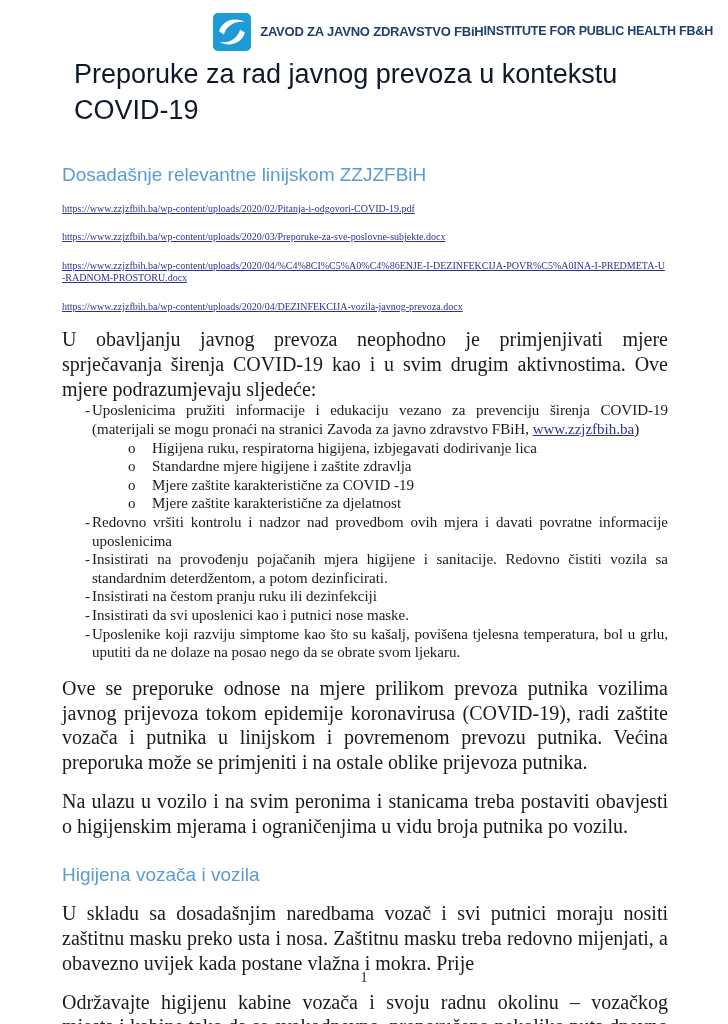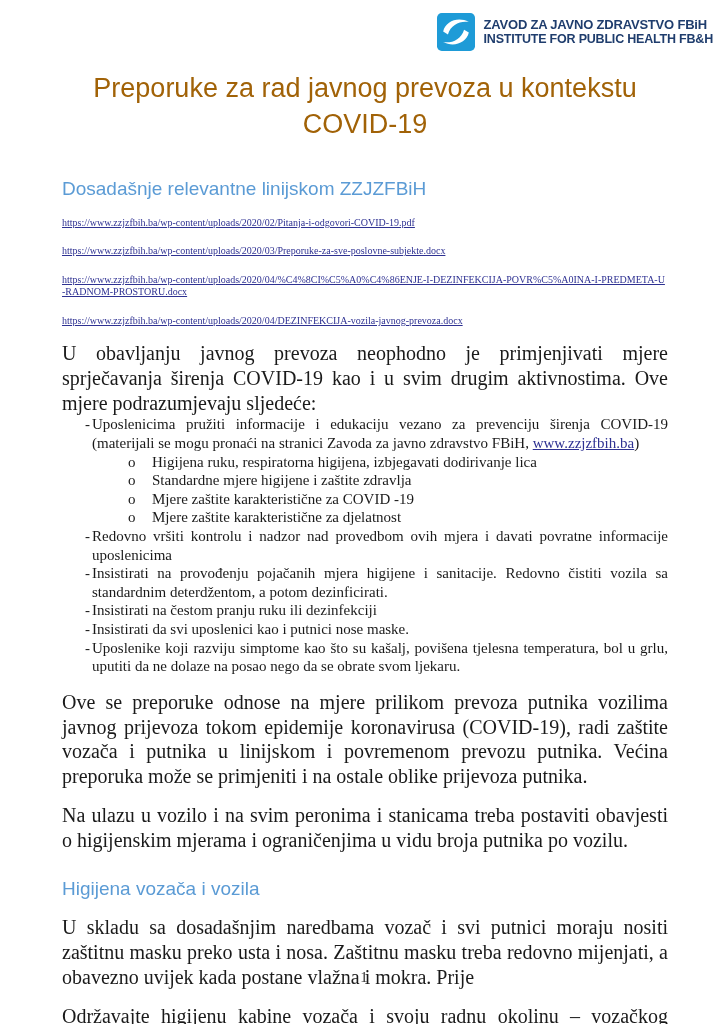--- a/index.html
+++ b/index.html
@@ -18,41 +18,41 @@
 
   
   .logo-row {
     display: flex;
     justify-content: flex-end;
     align-items: center;
     gap: 9px;
     margin-right: -45px;
   }
   .logo-icon { width: 38px; height: 38px; flex: none; display: block; }
-  .logo-text { display: flex; flex-direction: column; justify-content: center; }
+  .logo-text { display: flex; flex-direction: row; justify-content: center; }
   .logo-line1, .logo-line2 {
     font-family: "Liberation Sans", sans-serif;
     font-weight: 700;
     color: #1f3d6d;
     letter-spacing: -0.2px;
     line-height: 1.18;
     white-space: nowrap;
   }
   .logo-line1 { font-size: 13px; }
   .logo-line2 { font-size: 12.5px; }
 
   
   .doc-title {
     font-family: "Liberation Sans", sans-serif;
     font-weight: 400;
     font-size: 27px;
-    color: #a16207;
-    text-align: center;
+    color: #0f172a;
+    text-align: left;
     line-height: 1.32;
-    margin: 20px 0 0;
+    margin: 6px 0 0;
     padding: 0 12px;
   }
 
   
   .section-heading {
     font-family: "Liberation Sans", sans-serif;
     font-weight: 400;
     font-size: 19px;
     color: #5b9bd5;
     line-height: 1.2;

